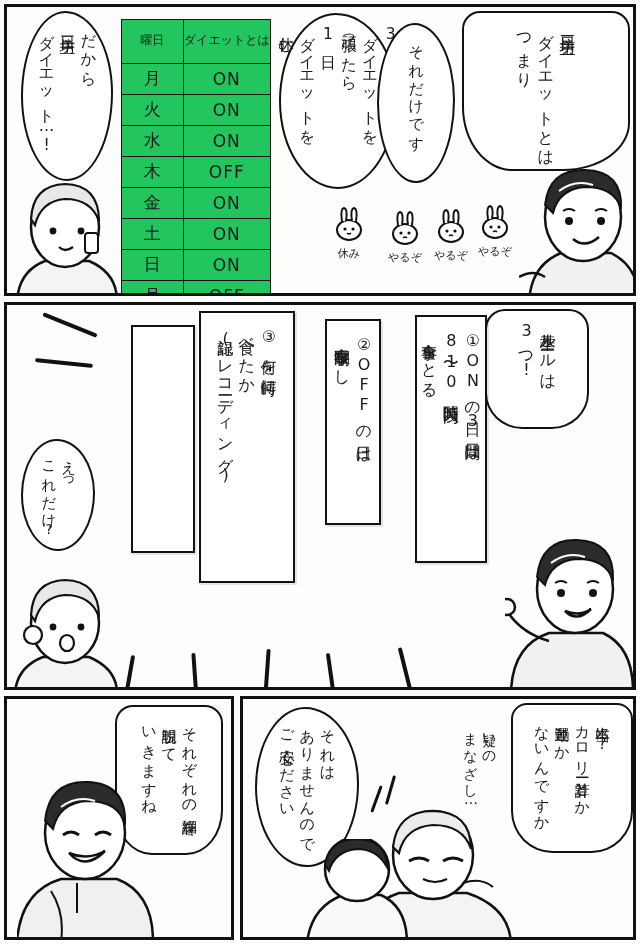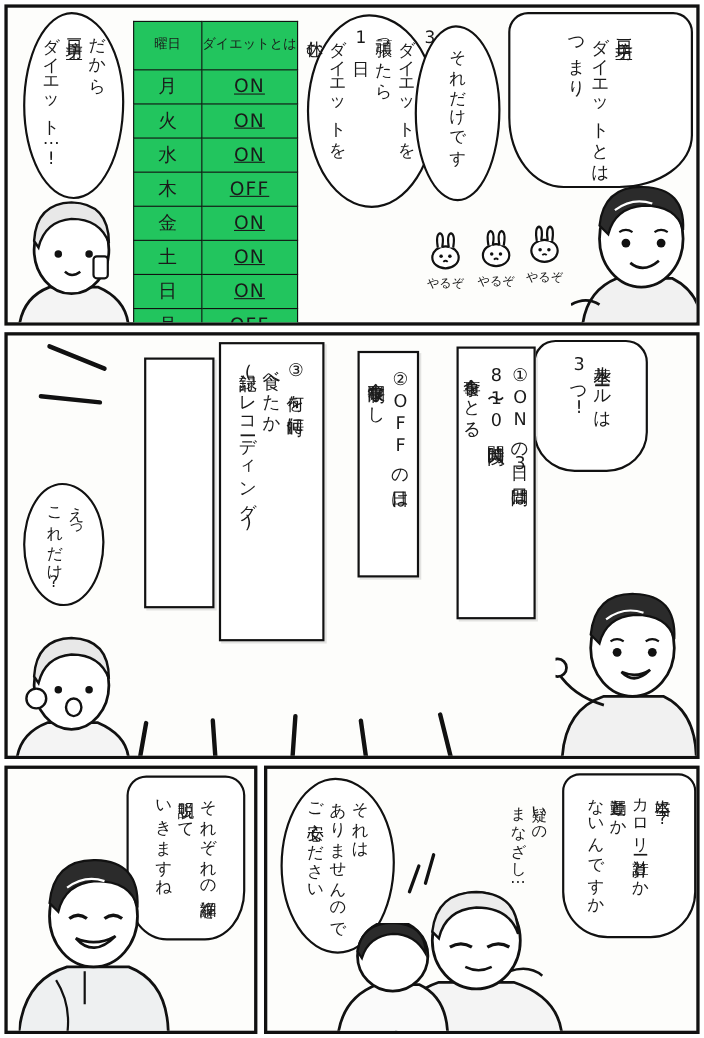--- a/index.html
+++ b/index.html
@@ -90,21 +90,21 @@
     padding: 3px 0 4px;
     font-family: "DejaVu Sans", "Liberation Sans", sans-serif;
   }
   #diet-table th {
     font-weight: normal;
     font-size: 12px;
     line-height: 1.15;
     height: 36px;
   }
   #diet-table td.day { width: 62px; font-size: 17px; }
-  #diet-table td.mode { width: 88px; font-size: 17px; letter-spacing: 1px; text-decoration: underline; }
+  #diet-table td.mode { width: 88px; font-size: 17px; letter-spacing: 1px; }
 
   
   .char { position: absolute; }
 
   
   .stroke {
     position: absolute;
     background: #111;
     border-radius: 3px;
   }
@@ -182,20 +182,31 @@
     <div class="bubble" style="left:370px; top:16px; width:78px; height:160px;">
       <div class="vtext" style="font-size:15px;">それだけです</div>
     </div>
 
     <div class="bubble" style="left:14px; top:4px; width:92px; height:170px;">
       <div class="vtext" style="font-size:15.5px;">だから
 三日坊主
 ダイエット…!</div>
     </div>
 
+    <div class="rabbit" style="left:318px; top:196px; width:48px;">
+      <svg width="42" height="42" viewBox="0 0 42 42">
+        <ellipse cx="21" cy="27" rx="12" ry="10" fill="#fff" stroke="#111" stroke-width="2"></ellipse>
+        <path d="M14 18 Q12 6 16 5 Q20 6 18 18" fill="#fff" stroke="#111" stroke-width="2"></path>
+        <path d="M28 18 Q30 6 26 5 Q22 6 24 18" fill="#fff" stroke="#111" stroke-width="2"></path>
+        <circle cx="17" cy="26" r="1.6" fill="#111"></circle>
+        <circle cx="25" cy="26" r="1.6" fill="#111"></circle>
+        <path d="M19 30 Q21 32 23 30" stroke="#111" stroke-width="1.6" fill="none"></path>
+      </svg>
+      <div>休み</div>
+    </div>
     <div class="rabbit" style="left:374px; top:200px; width:48px;">
       <svg width="42" height="42" viewBox="0 0 42 42">
         <ellipse cx="21" cy="27" rx="12" ry="10" fill="#fff" stroke="#111" stroke-width="2"></ellipse>
         <path d="M14 18 Q12 6 16 5 Q20 6 18 18" fill="#fff" stroke="#111" stroke-width="2"></path>
         <path d="M28 18 Q30 6 26 5 Q22 6 24 18" fill="#fff" stroke="#111" stroke-width="2"></path>
         <circle cx="17" cy="26" r="1.6" fill="#111"></circle>
         <circle cx="25" cy="26" r="1.6" fill="#111"></circle>
         <path d="M19 31 Q21 29 23 31" stroke="#111" stroke-width="1.6" fill="none"></path>
       </svg>
       <div>やるぞ</div>

